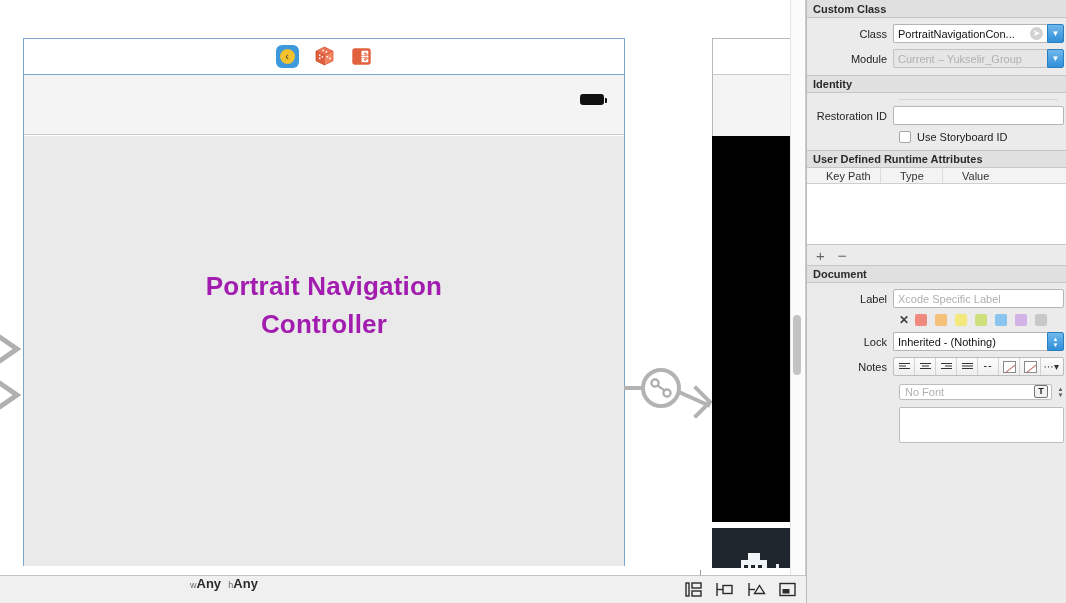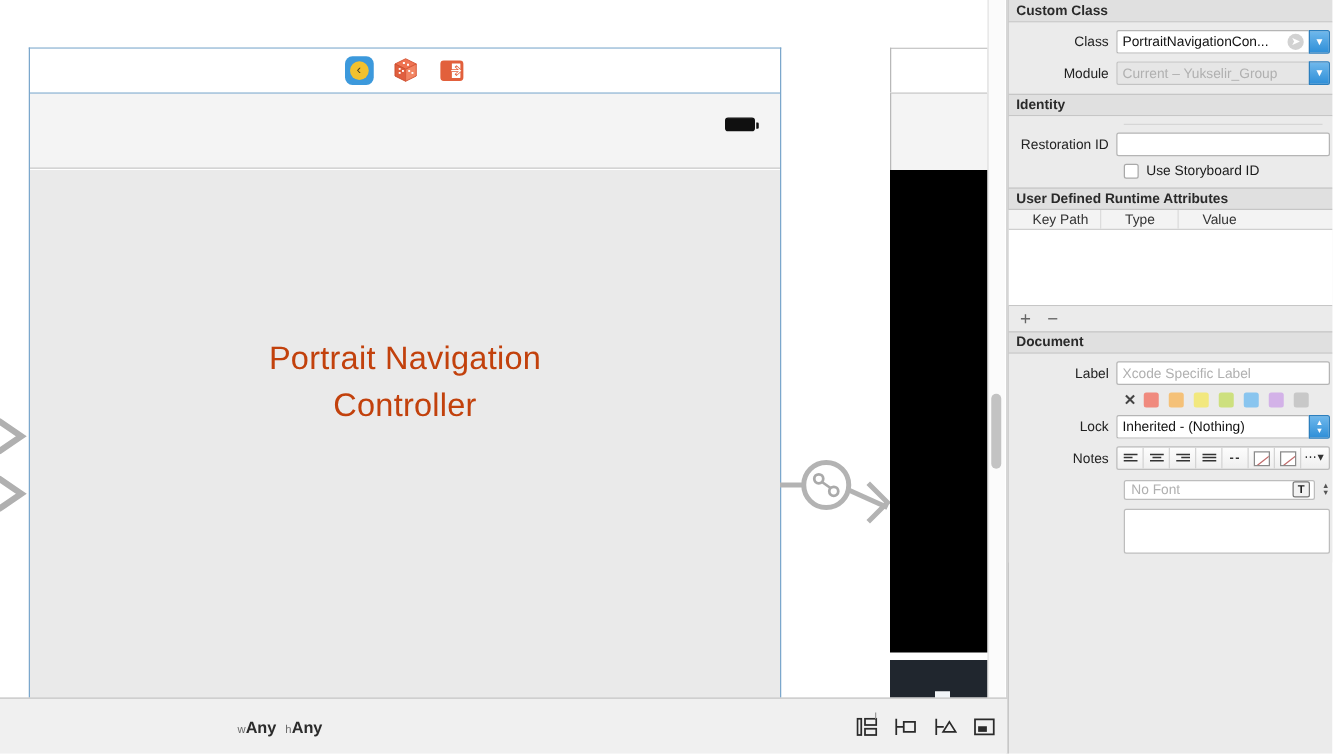--- a/index.html
+++ b/index.html
@@ -72,22 +72,22 @@
   }
   .scene-body {
     position: absolute; left: 0; top: 97px; right: 0; bottom: 0;
     background: #eaeaea;
     display: flex; align-items: center; justify-content: center;
     padding-bottom: 90px;
   }
   .scene-placeholder {
     text-align: center;
     font-size: 26px;
-    font-weight: normal;
-    color: #c2410c;
+    font-weight: bold;
+    color: #a21caf;
     line-height: 1.45;
     letter-spacing: 0.2px;
     max-width: 380px;
   }
 
   
   .arrow-left { position: absolute; left: 0; }
   .arrow-left svg { display: block; }
 
   
@@ -131,24 +131,24 @@
     width: 14px; background: #fbfbfb;
     border-left: 1px solid #e4e4e4;
   }
   .canvas-edge {
     position: absolute; right: 0; top: 0; bottom: 0; width: 1px; background: #c9c9c9;
   }
 
   
   #bottom-bar {
     position: absolute; left: 0; bottom: 0;
-    width: 806px; height: 45px;
+    width: 806px; height: 28px;
     background: #f0f0f0;
     border-top: 1px solid #c4c4c4;
-    display: flex; align-items: center;
+    display: flex; 
   }
   .sizeclass {
     margin-left: 190px;
     font-size: 13px;
     color: #2b2b2b;
   }
   .sizeclass .sub { font-size: 9px; color: #6a6a6a; }
   .sizeclass .val { font-weight: bold; }
   .al-buttons {
     margin-left: auto; margin-right: 10px;

